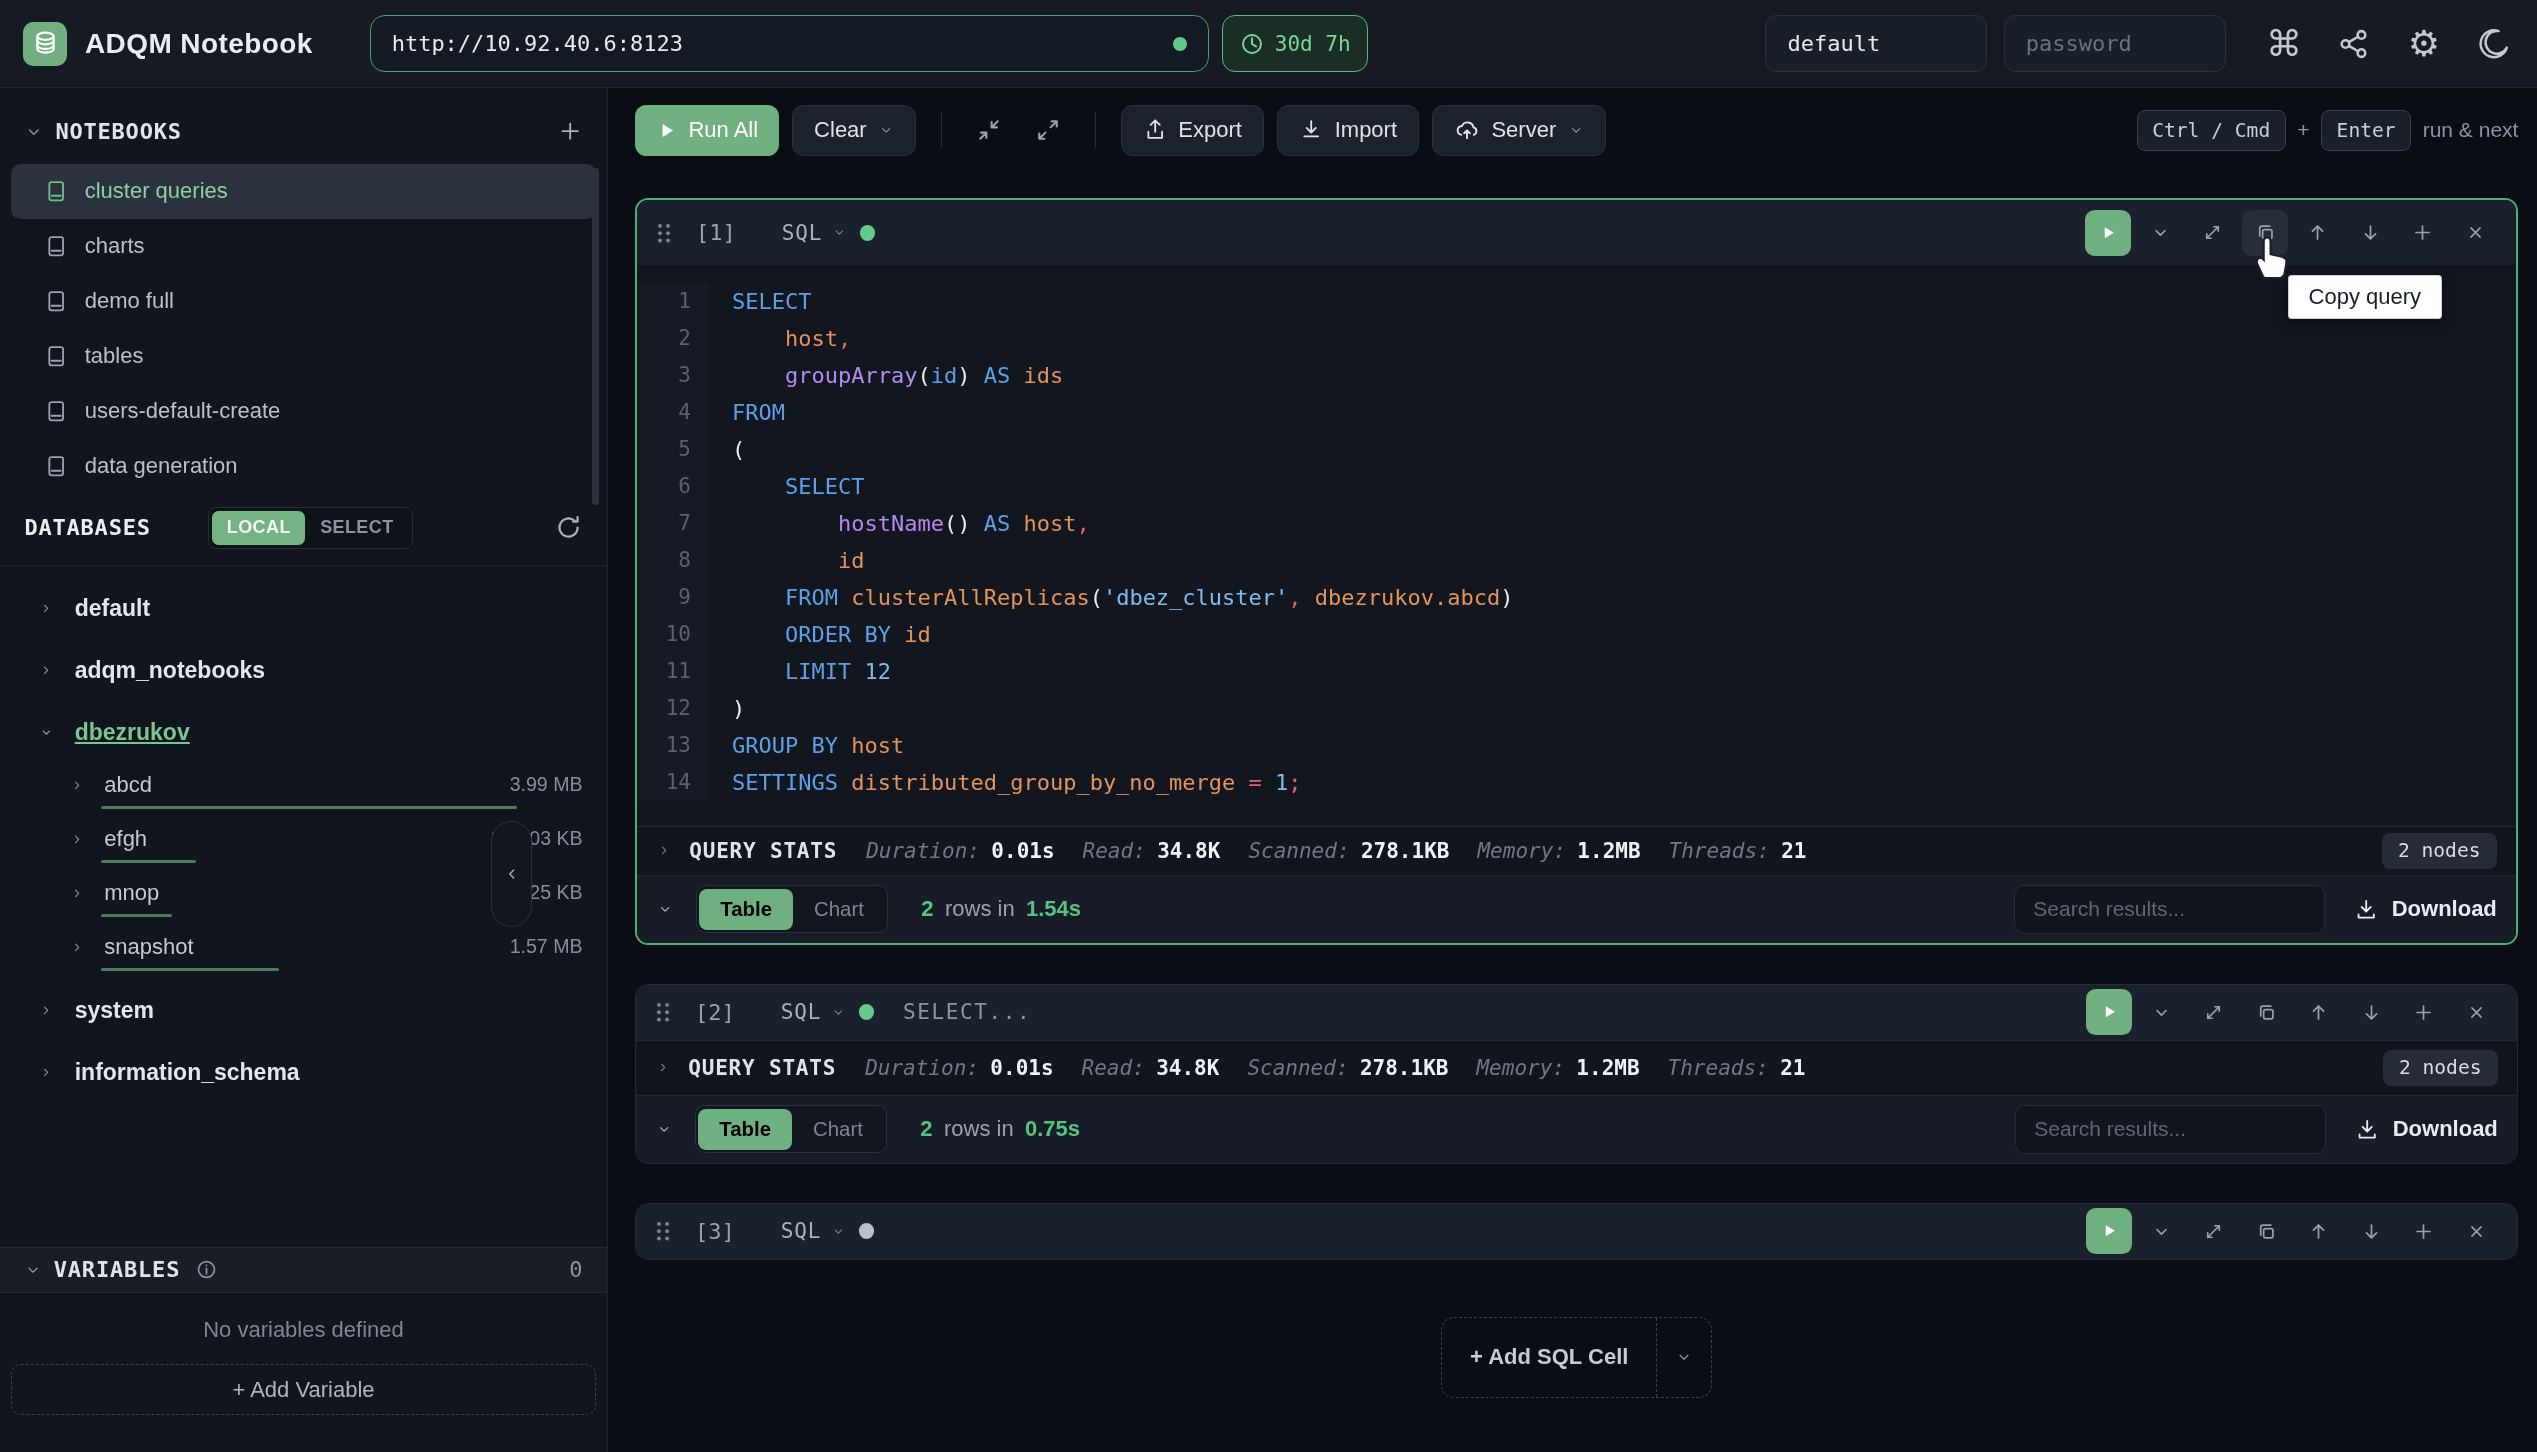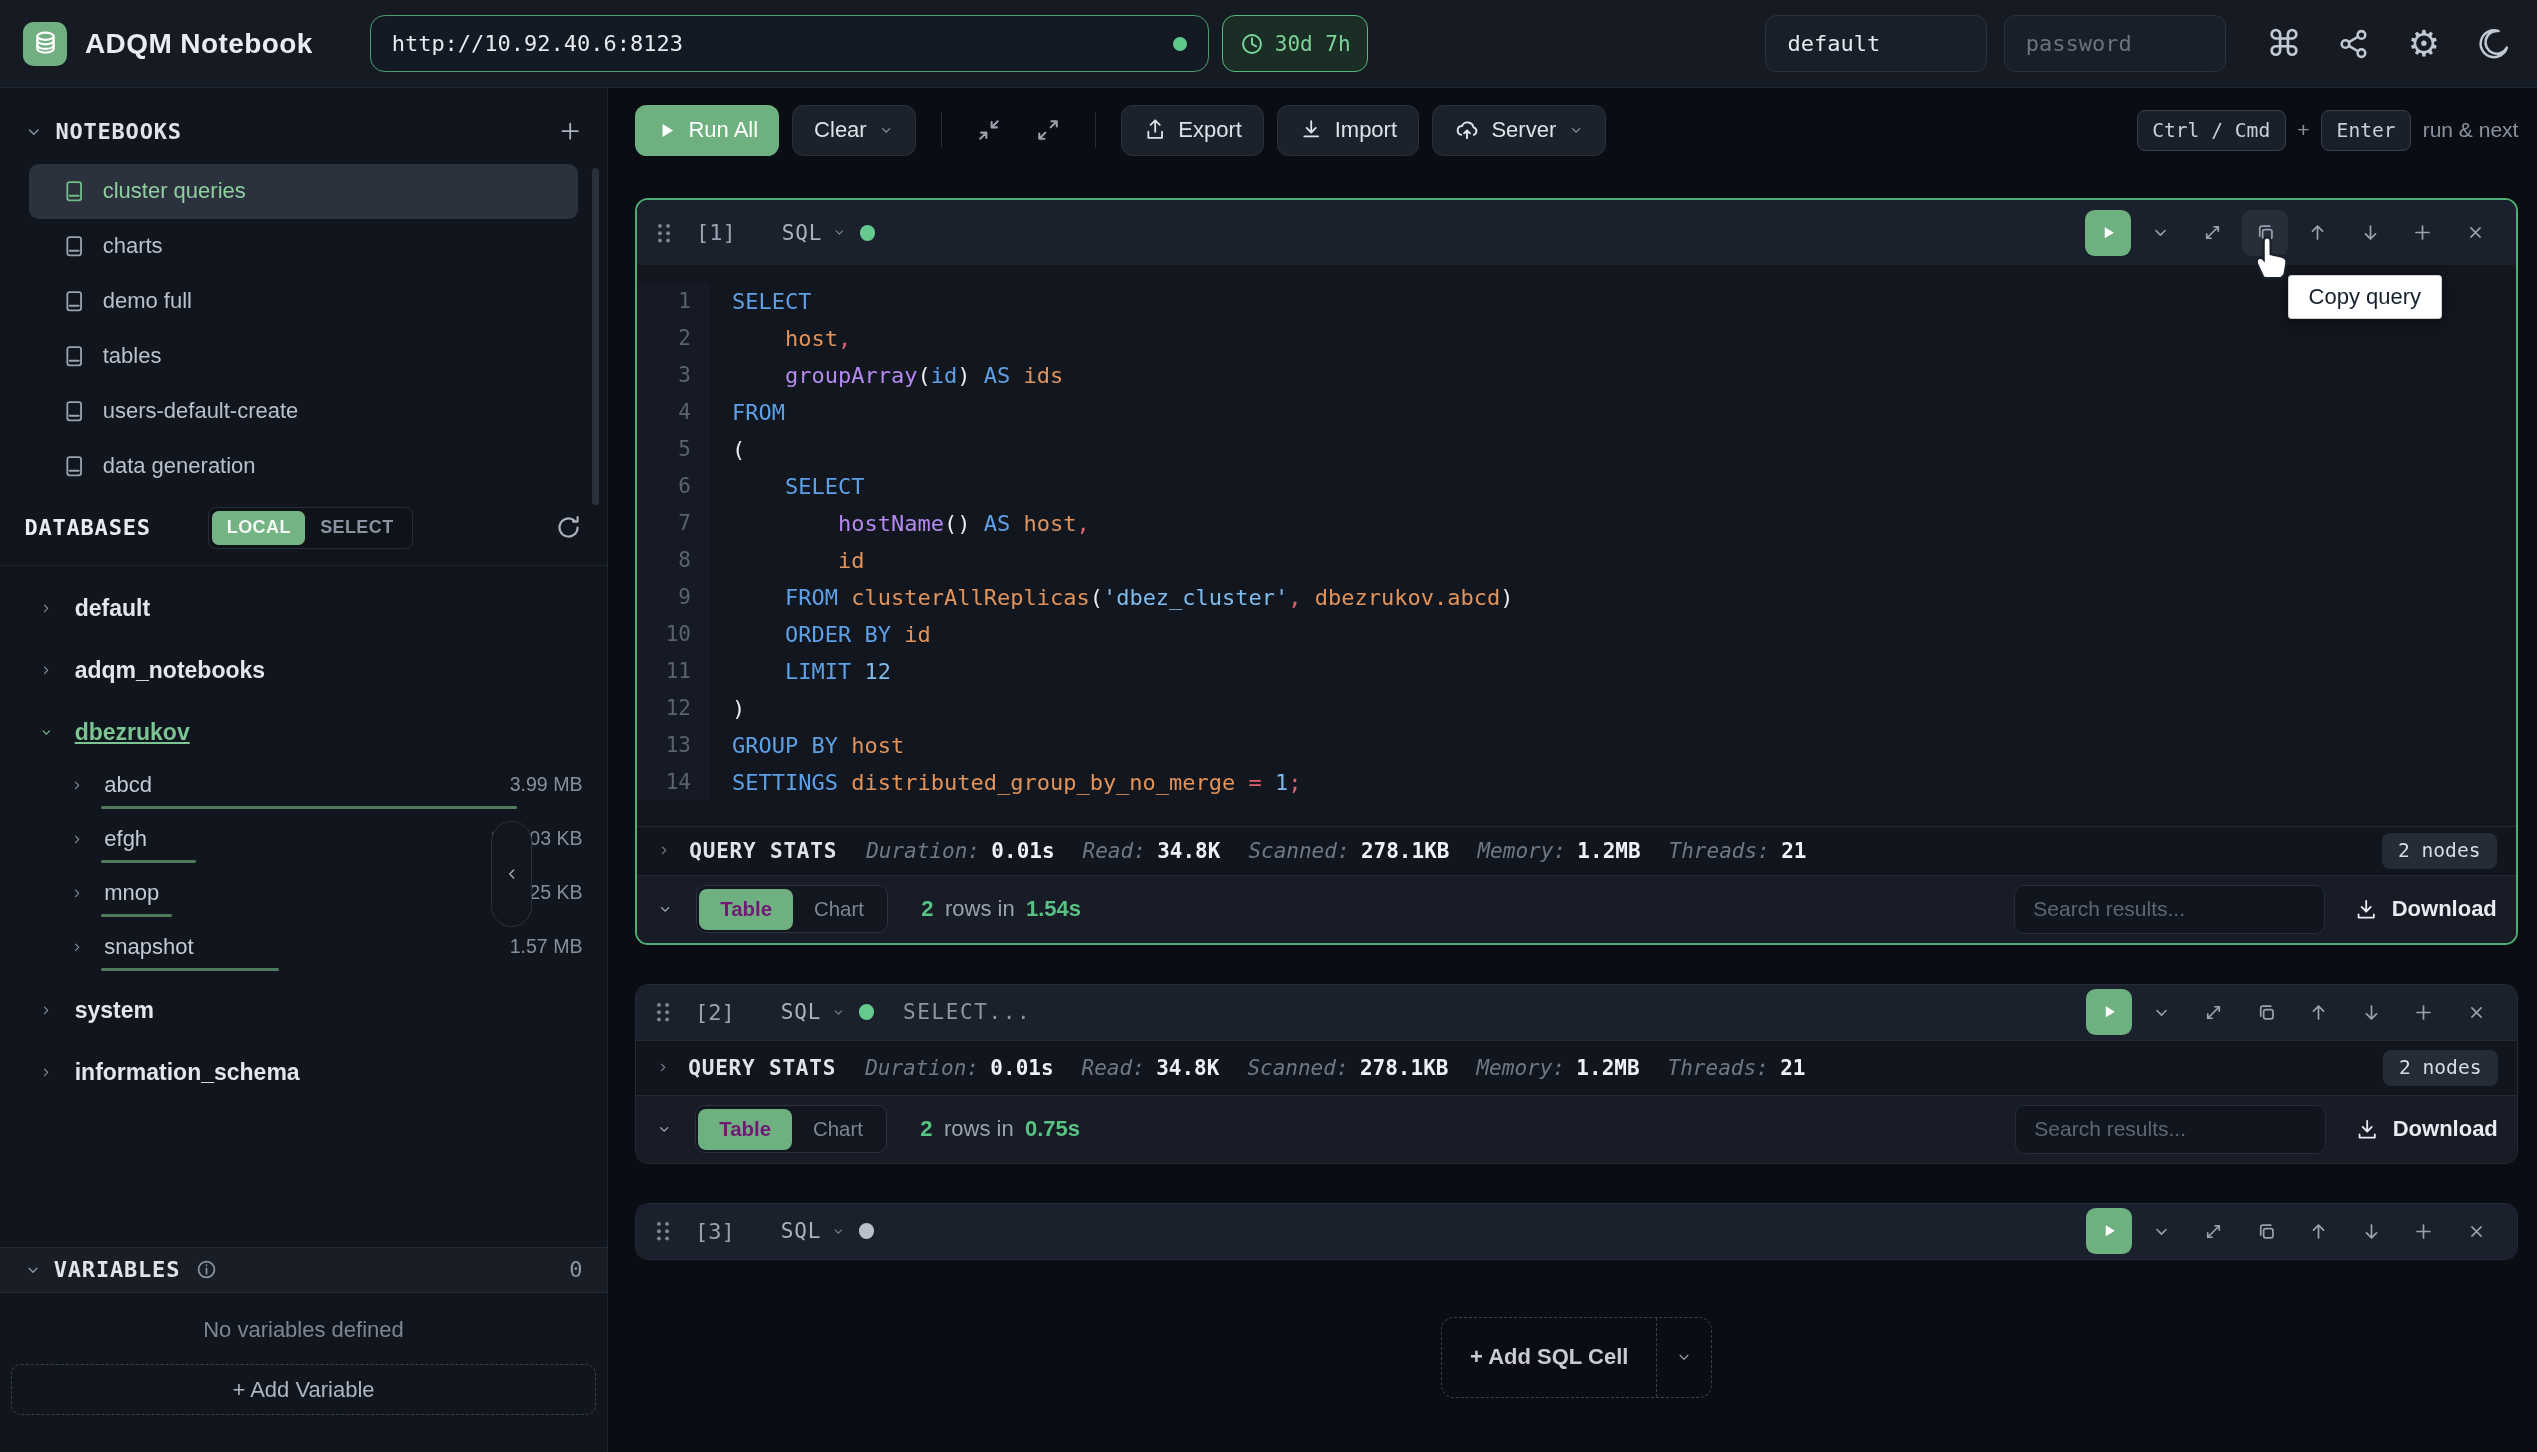--- a/index.html
+++ b/index.html
@@ -34,21 +34,21 @@
   
   .layout { display:flex; height:1364px; position:relative; }
   .sidebar { width:608px; background:#11151d; border-right:0.8px solid #1f252e; display:flex;
     flex-direction:column; position:relative; }
 
   .nb-header { display:flex; align-items:center; margin:31px 24.4px 19.6px 24.4px; color:#dfe3ea; }
   .sec-title { font-family:"DejaVu Sans Mono", monospace; font-weight:bold; font-size:22px; letter-spacing:0.8px; }
   .nb-header .chev { color:#8b93a1; margin-right:11.4px; }
   .plus-btn { margin-left:auto; color:#aab1bd; cursor:pointer; }
 
-  .nb-list { position:relative; padding:0 29px; }
+  .nb-list { position:relative; padding:0 11px; }
   .nb-scrollbar { position:absolute; right:8.1px; top:4.9px; width:6.5px; height:337px; border-radius:3.3px; background:#2a313d; }
   .nb-item { height:55px; display:flex; align-items:center; gap:16.3px; padding:0 11.4px 0 33px;
     border-radius:9.8px; color:#b9c0cb; font-size:22px; cursor:pointer; }
   .nb-item .bk { color:#9aa2af; }
   .nb-item.selected { background:#2b323e; color:#8fcf9f; }
   .nb-item.selected .bk { color:#6fbd87; }
 
   .db-header { display:flex; align-items:center; margin:13px 24.4px 16.3px 24.4px; }
   .seg { display:flex; align-items:center; background:#0e1219; border:0.8px solid #262d38; border-radius:8.1px;
     padding:3.3px; margin-left:57px; }
@@ -136,21 +136,21 @@
   .sp { display:flex; gap:11.4px; font-size:21px; }
   .sp .k { color:#707886;font-style:italic; } .sp .v { color:#eef1f5; font-weight:bold; }
   .nodes-badge { margin-left:auto; background:#262c37; border-radius:8.1px; padding:6.5px 16.3px;
     color:#d7dce3; font-size:19.6px; }
 
   .results-row { height:68px; background:#171c26; border-top:0.8px solid #222834; display:flex;
     align-items:center; padding:0 19.6px; }
   .tabs { display:flex; align-items:center; border:0.8px solid #2b323e; border-radius:9.8px;
     background:#12161f; padding:2.4px; margin:0 33px 0 23px; }
   .tab { font-size:20.4px; padding:9px 21px; border-radius:8.1px; color:#7e8694; cursor:pointer; }
-  .tab.active { background:#6fb080; color:#701a75; font-weight:bold; }
+  .tab.active { background:#6fb080; color:#000000; font-weight:bold; }
   .rows-info { display:flex; align-items:center; gap:11.4px; font-size:22px; }
   .rows-info .gr { color:#57c283; font-weight:bold; }
   .rows-info .gy { color:#9aa2af; }
   .search-results { margin-left:auto; width:311px; height:49px; background:#10151e;
     border:0.8px solid #262d38; border-radius:9.8px; color:#c8cfd9; font-size:21px; padding:0 18px; outline:none; }
   .search-results::placeholder { color:#5f6774; }
   .download { display:flex; align-items:center; gap:13px; margin-left:29px; font-size:22px;
     font-weight:bold; color:#e8ecf1; cursor:pointer; }
 
   .add-cell-wrap { display:flex; justify-content:center; margin-top:57px; }

